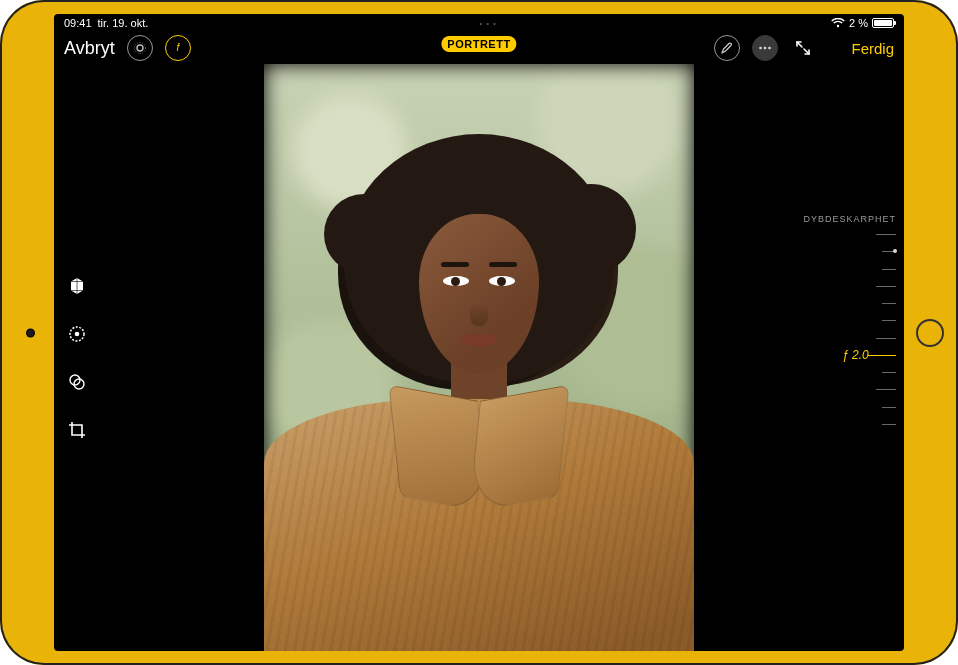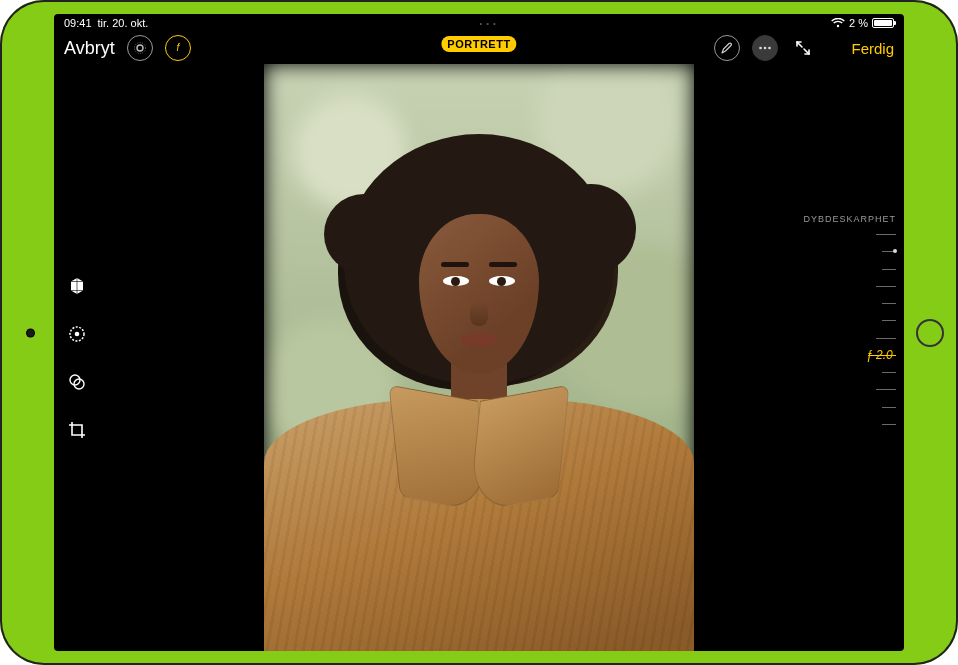--- a/index.html
+++ b/index.html
@@ -1,20 +1,20 @@
 <!DOCTYPE html>
 <html><head>
 <meta charset="utf-8">
 <style>
   * { box-sizing: border-box; margin: 0; padding: 0; }
   html, body { width: 958px; height: 665px; background: #fff; font-family: -apple-system, Helvetica, Arial, sans-serif; }
   
   .device-frame {
     width: 958px; height: 665px;
-    background: #84cc16;
+    background: #eab308;
     border-radius: 44px;
     position: relative;
     overflow: hidden;
     box-shadow: inset 0 0 0 2px #222;
   }
   .bezel-left { position:absolute; left:0; top:0; width:54px; height:100%; }
   .bezel-right { position:absolute; right:0; top:0; width:54px; height:100%; }
   .camera-dot { position:absolute; left:27px; top:50%; width:7px; height:7px; background:#1a1a1a; border-radius:50%; transform:translateY(-50%); box-shadow:0 0 0 1px #000; }
   .home-button { position:absolute; right:14px; top:50%; width:28px; height:28px; border:2px solid #333; border-radius:50%; transform:translateY(-50%); }
   
@@ -129,40 +129,40 @@
   .depth-panel {
     position:absolute; right:8px; top:150px; width:80px;
     display:flex; flex-direction:column; align-items:flex-end;
     color:#bdbdbd;
   }
   .depth-label { font-size:9px; letter-spacing:1px; color:#9a9a9a; margin-bottom:10px; }
   .depth-scale { position:relative; height:190px; width:46px; }
   .tick { position:absolute; right:0; width:14px; height:1px; background:#6a6a6a; }
   .tick.long { width:20px; }
   .origin-dot { position:absolute; right:-1px; width:4px; height:4px; background:#d9d9d9; border-radius:50%; }
-  .depth-value { position:absolute; left:-8px; font-size:12px; color:#ffcc00; font-style:italic; white-space:nowrap;margin-left:24px; }
+  .depth-value { position:absolute; left:-8px; font-size:12px; color:#ffcc00; font-style:italic; white-space:nowrap; }
   .current-tick { position:absolute; right:0; width:28px; height:1.5px; background:#ffcc00; }
 </style>
 </head>
 <body>
 
 <div class="device-frame">
   <div class="bezel-left">
     <div class="camera-dot"></div>
   </div>
   <div class="bezel-right">
     <div class="home-button"></div>
   </div>
 
   <div class="screen">
 
     <div class="status-bar">
       <div class="status-left">
         <span>09:41</span>
-        <span>tir. 20. okt.</span>
+        <span>tir. 19. okt.</span>
       </div>
       <div class="status-center">•••</div>
       <div class="status-right">
         <span class="wifi-icon">
           <svg width="14" height="10" viewBox="0 0 14 10">
               <path d="M7 9.2a1.2 1.2 0 100-2.4 1.2 1.2 0 000 2.4zM3.3 5.6a5.3 5.3 0 017.4 0l1-1a6.7 6.7 0 00-9.5 0l1 1zM1.2 3.5a8.3 8.3 0 0111.6 0l1-1a9.7 9.7 0 00-13.6 0l1 1z" fill="#fff"></path>
             </svg>
         </span>
         <span>2 %</span>
         <span class="battery">

